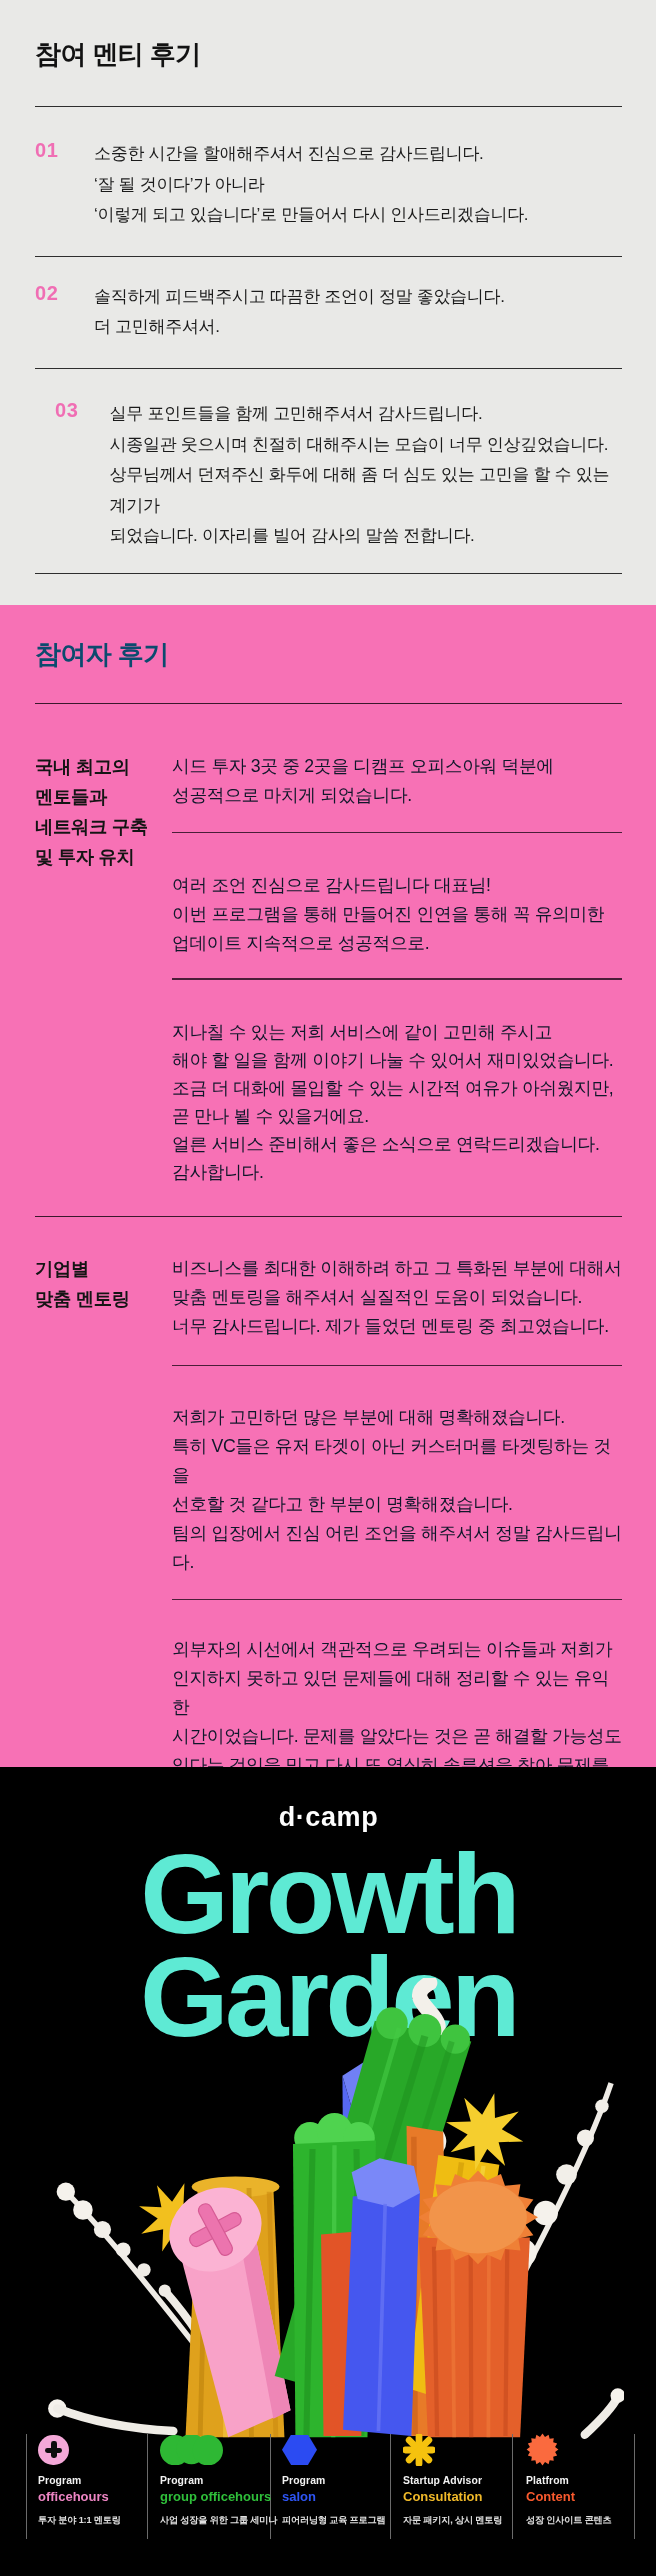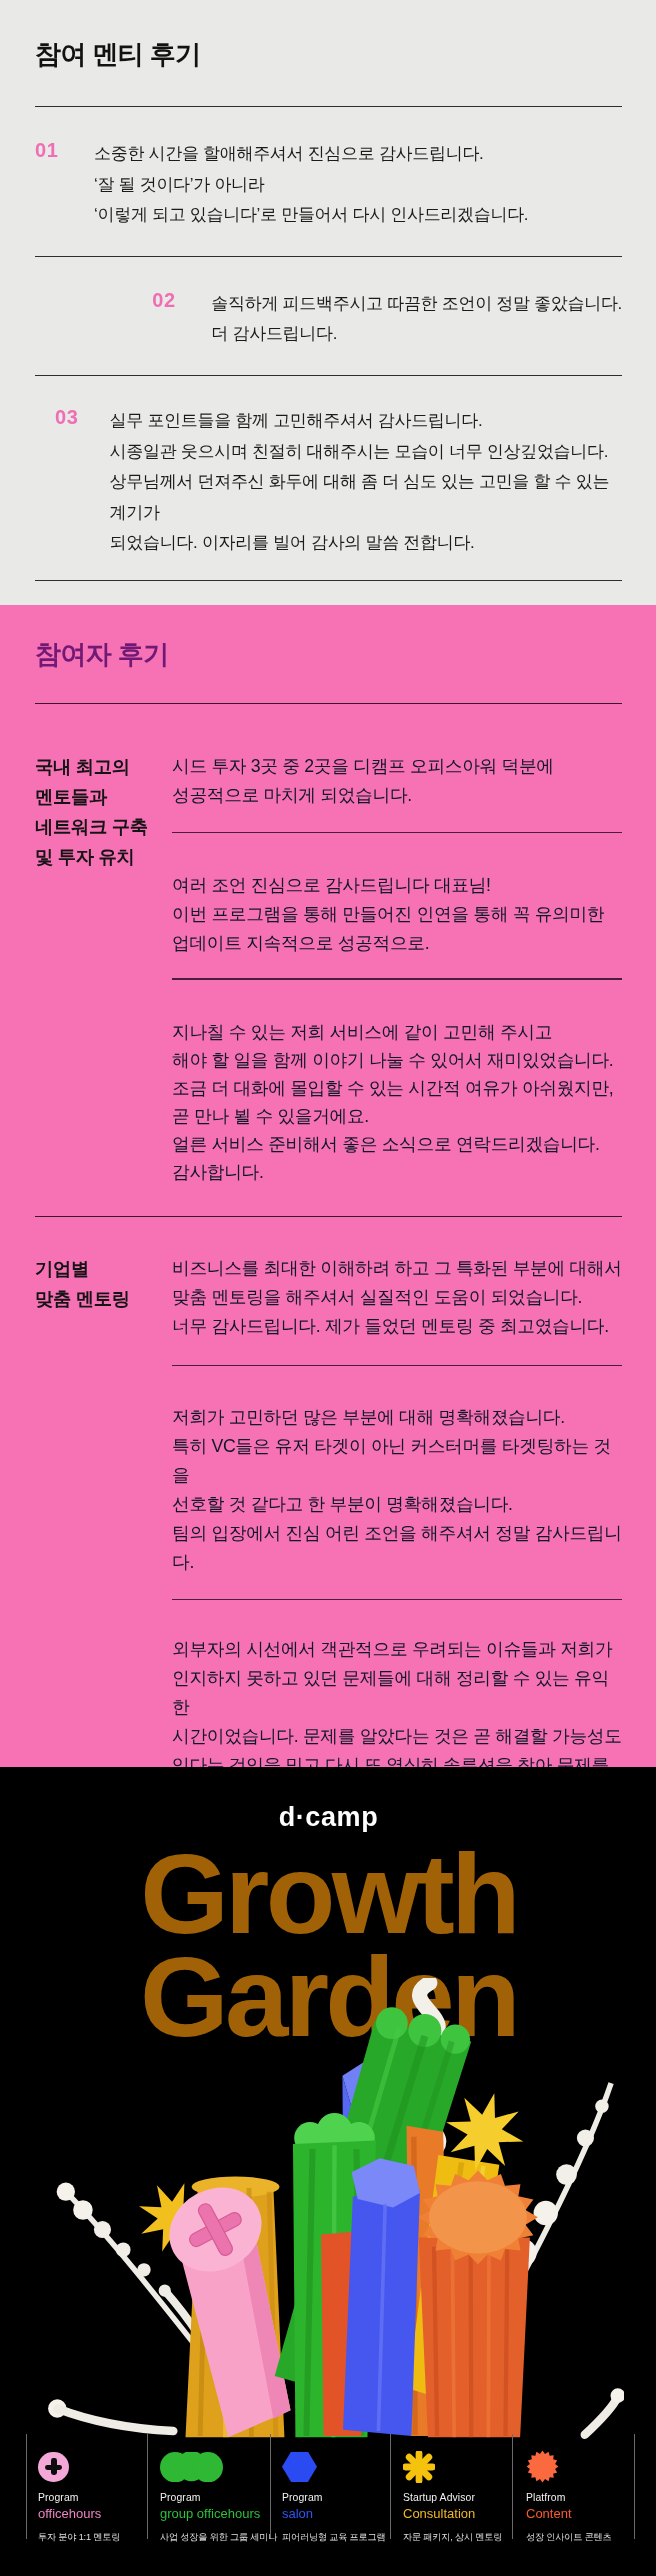--- a/index.html
+++ b/index.html
@@ -7,49 +7,49 @@
   section{box-sizing:border-box;overflow:hidden;}
 
   
   .mentee{background:#e9e9e7;height:605px;padding:0 35px;}
   .sec-title{margin:0;padding-top:40px;font-size:26px;font-weight:800;color:#121212;letter-spacing:-0.6px;line-height:29px;}
   .rule{height:1.2px;background:#2e2e2e;border:none;}
   .mentee .rule{margin-top:37px;}
   .review{display:flex;margin-top:32px;}
   .review .num{width:59px;font-size:20px;font-weight:800;letter-spacing:0.6px;}
   .review .lines{font-size:17px;line-height:30.5px;color:#1b1b1b;font-weight:500;letter-spacing:-0.3px;}
-  .mentee .r2{margin-top:25px;} .mentee .rv2{margin-top:32px;justify-content:flex-end;}
+  .mentee .r2{margin-top:25px;} .mentee .rv2{margin-top:25px;}
   .mentee .r3{margin-top:25px;} .mentee .rv3{margin-top:30px;margin-left:20px;}
   .mentee .r4{margin-top:21.4px;}
 
   
   .participant{background:#f771b5;height:1162px;padding:0 35px;color:#1c0c16;}
-  .participant .sec-title{padding-top:35px;color:#701a75;}
+  .participant .sec-title{padding-top:35px;color:#0c4a6e;}
   .prule{height:1.2px;border:none;background:rgba(25,8,20,0.85);}
   .participant .f1{margin-top:34px;}
   .group{display:flex;}
   .g1{margin-top:48px;} .g2{margin-top:37px;}
   .ghead{width:137px;font-size:18.3px;font-weight:800;line-height:30px;color:#141414;letter-spacing:-0.3px;flex-shrink:0;}
   .gbody{flex:1;font-size:17.7px;line-height:29px;font-weight:500;letter-spacing:-0.3px;color:#0f172a;}
   .blk{}
   .subrule{height:1.2px;border:none;background:rgba(30,10,25,0.8);}
   .g1 .sr1{margin-top:22px;} .g1 .b2{margin-top:38px;} .g1 .sr2{margin-top:20px;} .g1 .b3{margin-top:38px;line-height:28px;}
   .participant .f2{margin-top:30px;}
   .g2 .sr1{margin-top:24px;} .g2 .b2{margin-top:37px;} .g2 .sr2{margin-top:22px;} .g2 .b3{margin-top:35px;}
 
   
   .hero{background:#000;height:809px;position:relative;color:#fff;}
   .logo{padding-top:35px;text-align:center;font-size:27px;font-weight:700;letter-spacing:0.6px;color:#fdfdfd;}
-  .big-title{margin-top:8.5px;text-align:center;font-size:114px;line-height:103px;font-weight:800;letter-spacing:-3.7px;color:#a16207;}
+  .big-title{margin-top:8.5px;text-align:center;font-size:114px;line-height:103px;font-weight:800;letter-spacing:-3.7px;color:#5eead4;}
   .shapes{position:absolute;left:34px;top:211px;width:590px;height:461px;}
 
   
   .foot{position:absolute;left:0;top:667px;width:657px;height:105px;}
   .vdiv{position:absolute;top:0;width:1.2px;height:105px;background:#6a6a6a;}
-  .fcol{position:absolute;top:17px;width:113px;}
+  .fcol{position:absolute;top:0;width:113px;font-weight:bold;}
   .ficon{height:30.5px;margin-top:0.6px;display:flex;align-items:center;}
   .cat{margin-top:10.4px;font-size:10.4px;color:#f2f2f2;letter-spacing:0.1px;}
   .flabel{margin-top:2.4px;font-size:13px;white-space:nowrap;}
   .fdesc{margin-top:10.4px;font-size:9.2px;color:#e0e0e0;white-space:nowrap;letter-spacing:-0.2px;}
   .plus-circle{width:30.5px;height:30.5px;border-radius:50%;background:currentColor;position:relative;}
   .plus-circle i{position:absolute;background:#0d0d0d;border-radius:2.4px;}
   .plus-circle .h{left:6.7px;top:13px;width:17px;height:5.5px;}
   .plus-circle .v{left:13px;top:6.7px;width:5.5px;height:17px;}
   .hexagon{display:block;width:35px;height:30.5px;background:currentColor;
     clip-path:polygon(26% 0,74% 0,100% 50%,74% 100%,26% 100%,0 50%);}
@@ -70,21 +70,21 @@
         <div>‘잘 될 것이다’가 아니라</div>
         <div>‘이렇게 되고 있습니다’로 만들어서 다시 인사드리겠습니다.</div>
       </div>
     </div>
     <div class="rule r2"></div>
 
     <div class="review rv2">
       <div class="num" style="color: rgb(240, 110, 180);">02</div>
       <div class="lines">
         <div>솔직하게 피드백주시고 따끔한 조언이 정말 좋았습니다.</div>
-        <div>더 감사드립니다.</div>
+        <div>더 고민해주셔서.</div>
       </div>
     </div>
     <div class="rule r3"></div>
 
     <div class="review rv3">
       <div class="num" style="color: rgb(240, 110, 180);">03</div>
       <div class="lines">
         <div>실무 포인트들을 함께 고민해주셔서 감사드립니다.</div>
         <div>시종일관 웃으시며 친절히 대해주시는 모습이 너무 인상깊었습니다.</div>
         <div>상무님께서 던져주신 화두에 대해 좀 더 심도 있는 고민을 할 수 있는 계기가</div>

